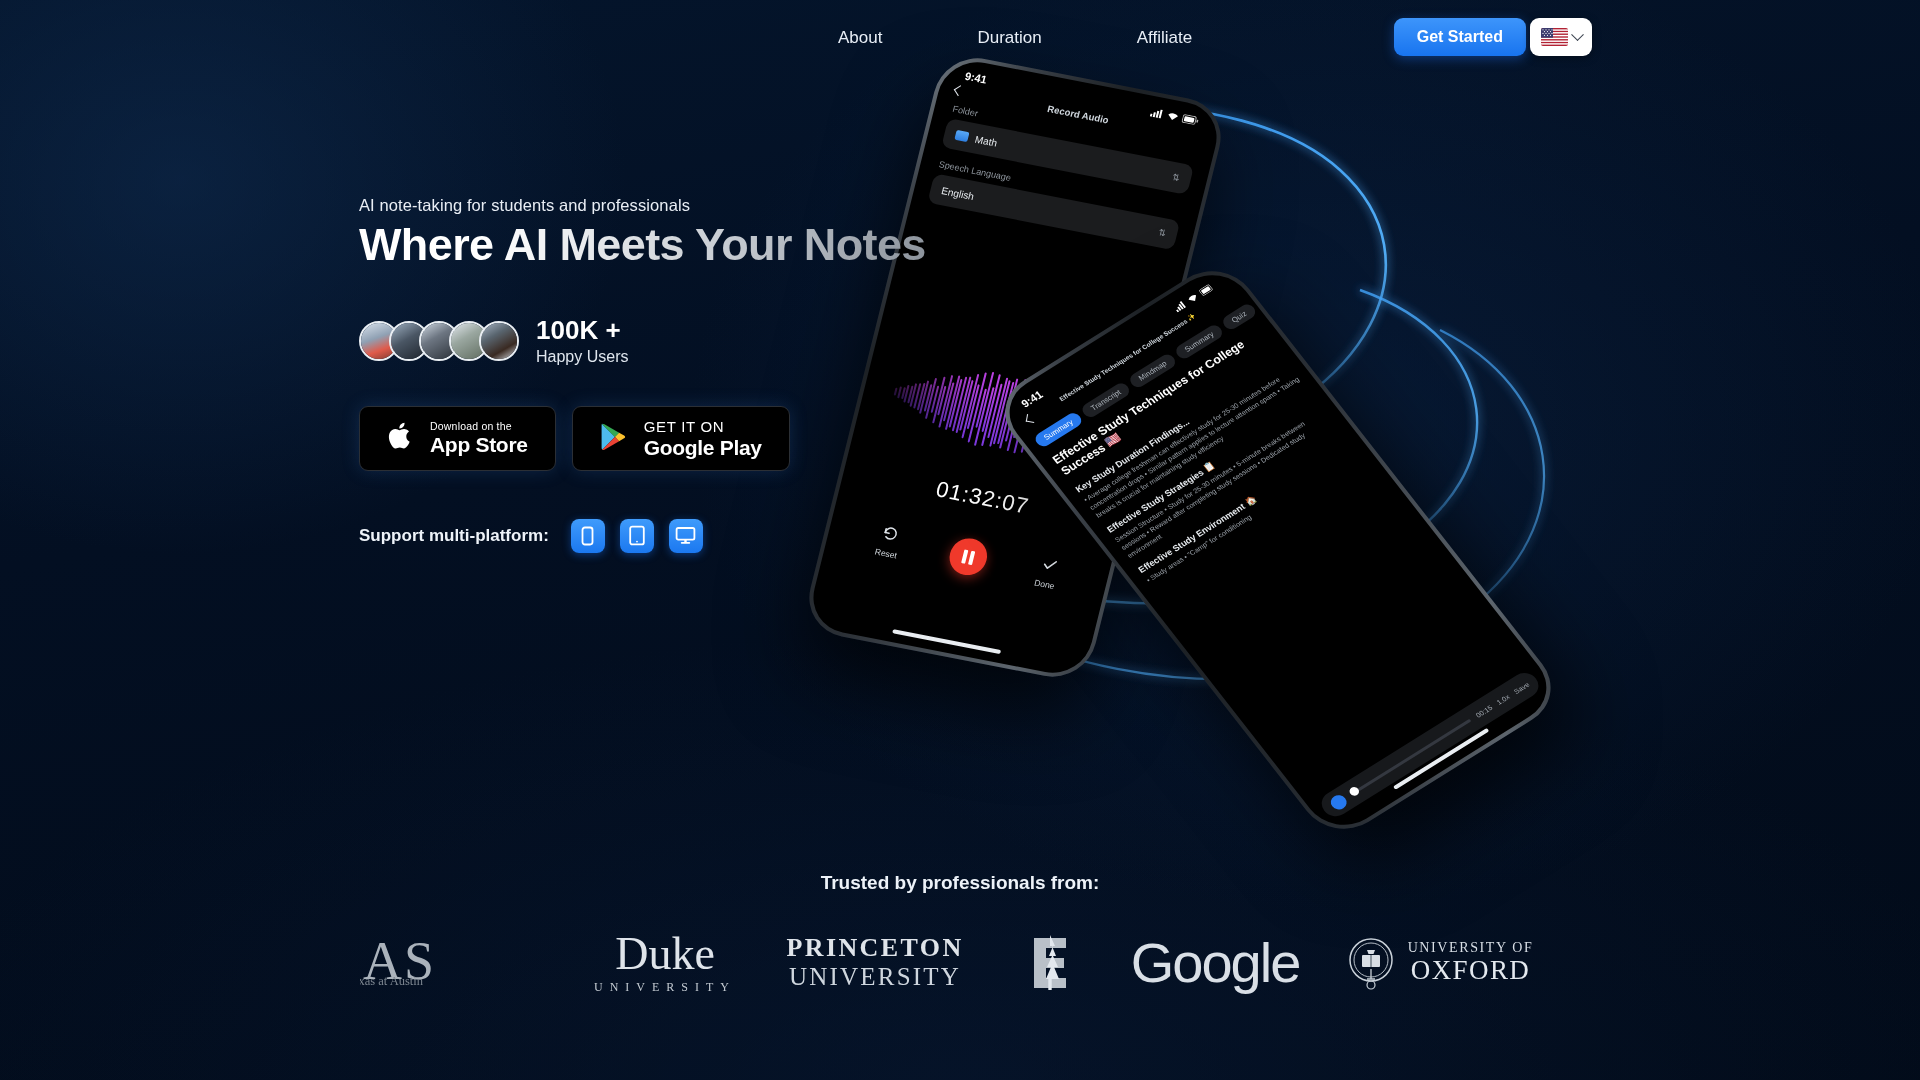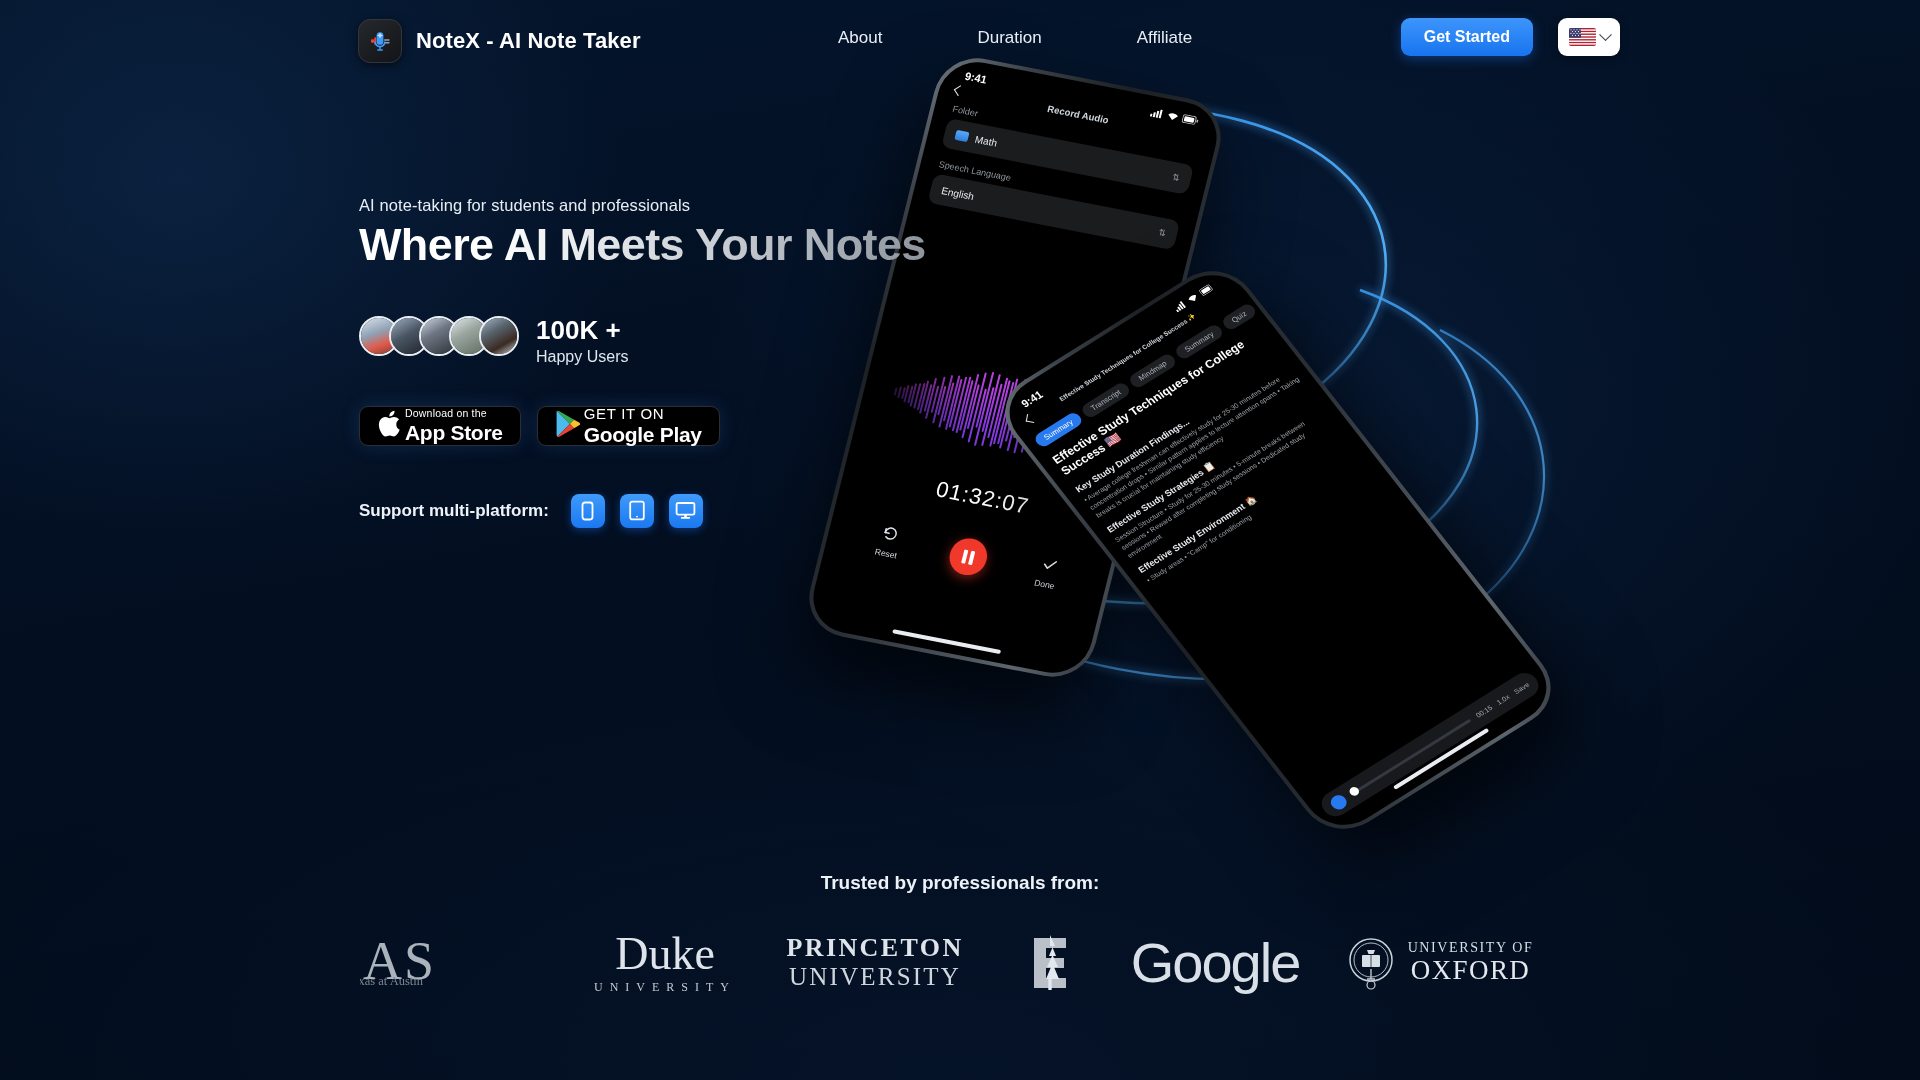--- a/index.html
+++ b/index.html
@@ -30,21 +30,21 @@
     background:linear-gradient(145deg,#25282c,#121417);
     border:1px solid #32363c;
     display:flex; align-items:center; justify-content:center;
     box-shadow:0 2px 10px rgba(0,0,0,.6);
   }
   .brand-name { color:#fff; font-size:22px; font-weight:700; letter-spacing:.1px; white-space:nowrap; }
 
   .nav { position:absolute; left:838px; top:28px; display:flex; gap:95px; }
   .nav a { color:#e8eef6; font-size:17px; text-decoration:none; font-weight:400; }
 
-  .header-right { position:absolute; right:300px; top:18px; display:flex; align-items:center; gap:25px; }
+  .header-right { position:absolute; right:328px; top:18px; display:flex; align-items:center; gap:4px; }
   .cta-btn {
     height:38px; padding:0 23px; border-radius:9px; border:none;
     background:linear-gradient(180deg,#3d95fb 0%, #1874ef 100%);
     color:#fff; font-size:16px; font-weight:700; cursor:pointer;
     font-family:"Liberation Sans", sans-serif;
     box-shadow:0 3px 12px rgba(30,110,235,.4);
   }
   .lang-btn {
     height:38px; width:62px; border-radius:9px; background:#fff;
     display:flex; align-items:center; justify-content:center; gap:5px; cursor:pointer;
@@ -57,35 +57,35 @@
   #hero-left { position:absolute; left:359px; top:196px; width:720px; z-index:30; }
   .eyebrow { color:#e9eef5; font-size:16.5px; letter-spacing:.1px; }
   .headline { font-size:45px; font-weight:700; line-height:59px; letter-spacing:-.6px; }
   .hl-1, .hl-2 {
     background:linear-gradient(100deg,#ffffff 0%, #ffffff 18%, #c9ced4 50%, #8e959e 78%, #6e757e 100%);
     -webkit-background-clip:text; background-clip:text; color:transparent;
     display:block; white-space:nowrap;
   }
   .hl-3 { display:block; color:#68b4f3; font-size:45px; font-weight:700; margin-top:13px; letter-spacing:-.4px; }
 
-  .users-row { display:flex; gap:17px; margin-top:42px; }
+  .users-row { display:flex; align-items:center; gap:17px; margin-top:42px; }
   .avatars { display:flex; }
   .av {
     width:40px; height:40px; border-radius:50%; border:2px solid #e9eef3;
     margin-left:-10px; background-size:cover; overflow:hidden; position:relative;
   }
   .av:first-child { margin-left:0; }
   .av i { position:absolute; inset:0; display:block; }
   .users-text .big { color:#fff; font-size:26px; font-weight:700; line-height:1.1; }
   .users-text .sub { color:#dfe6ee; font-size:16px; margin-top:3px; }
 
   .stores { display:flex; gap:16px; margin-top:40px; }
   .store-badge {
-    height:40px; border-radius:9px; background:#000; border:1px solid #2b2f35;
-    display:flex; align-items:center; gap:2px; padding:0 17px; cursor:pointer;
+    height:65px; border-radius:9px; background:#000; border:1px solid #2b2f35;
+    display:flex; align-items:center; gap:17px; padding:0 27px; cursor:pointer;
     box-shadow:0 0 18px rgba(60,120,200,.22);
   }
   .store-badge .txt { display:flex; flex-direction:column; justify-content:center; line-height:1; }
   .store-badge .small { color:#fff; font-size:10.5px; letter-spacing:.2px; margin-bottom:3px; }
   .store-badge .large { color:#fff; font-size:21px; font-weight:600; letter-spacing:-.3px; }
   .store-badge .small.caps { font-size:15px; letter-spacing:.7px; }
 
   .platform-row { display:flex; align-items:center; gap:15px; margin-top:48px; }
   .platform-label { color:#eef3f9; font-size:17px; font-weight:600; margin-right:7px; }
   .plat-icon {
@@ -178,36 +178,20 @@
   .ox-txt .o2 { font-family:"Liberation Serif", serif; font-size:27px; letter-spacing:1.4px; color:#e4e9ef; line-height:1.1; }
   .lg-goog { width:210px; text-align:center; font-size:56px; color:#d9dfe6; letter-spacing:-2px; font-family:"Liberation Sans", sans-serif; }
 </style>
 </head>
 <body>
 
 <div id="stage">
 
   <div id="header">
 
-    <div class="brand">
-      <div class="logo-box">
-        <svg width="28" height="28" viewBox="0 0 28 28">
-          <rect x="5" y="12.2" width="3" height="3.6" rx="1" fill="#e8463a"></rect>
-          <rect x="8.2" y="10.2" width="2" height="7.6" rx="1" fill="#e8463a"></rect>
-          <rect x="18" y="12.2" width="5.6" height="1.5" rx=".7" fill="#9aa3ac"></rect>
-          <rect x="18" y="15" width="5.6" height="1.5" rx=".7" fill="#9aa3ac"></rect>
-          <rect x="10.6" y="5.2" width="6.8" height="12.6" rx="3.4" fill="#3f9bfb"></rect>
-          <path d="M9 14.6a5 5 0 0 0 10 0" fill="none" stroke="#3f9bfb" stroke-width="1.6"></path>
-          <rect x="13.3" y="19.4" width="1.5" height="3.2" fill="#3f9bfb"></rect>
-          <rect x="11.1" y="22.2" width="5.9" height="1.5" rx=".7" fill="#3f9bfb"></rect>
-          <path d="M13 7.5l1-2 1 2 2 1-2 1-1 2-1-2-2-1z" fill="#bfe0ff"></path>
-        </svg>
-      </div>
-      <div class="brand-name">NoteX - AI Note Taker</div>
-    </div>
 
     <nav class="nav">
       <a href="#">About</a>
       <a href="#">Duration</a>
       <a href="#">Affiliate</a>
     </nav>
 
     <div class="header-right">
       <button class="cta-btn">Get Started</button>
       <div class="lang-btn">

